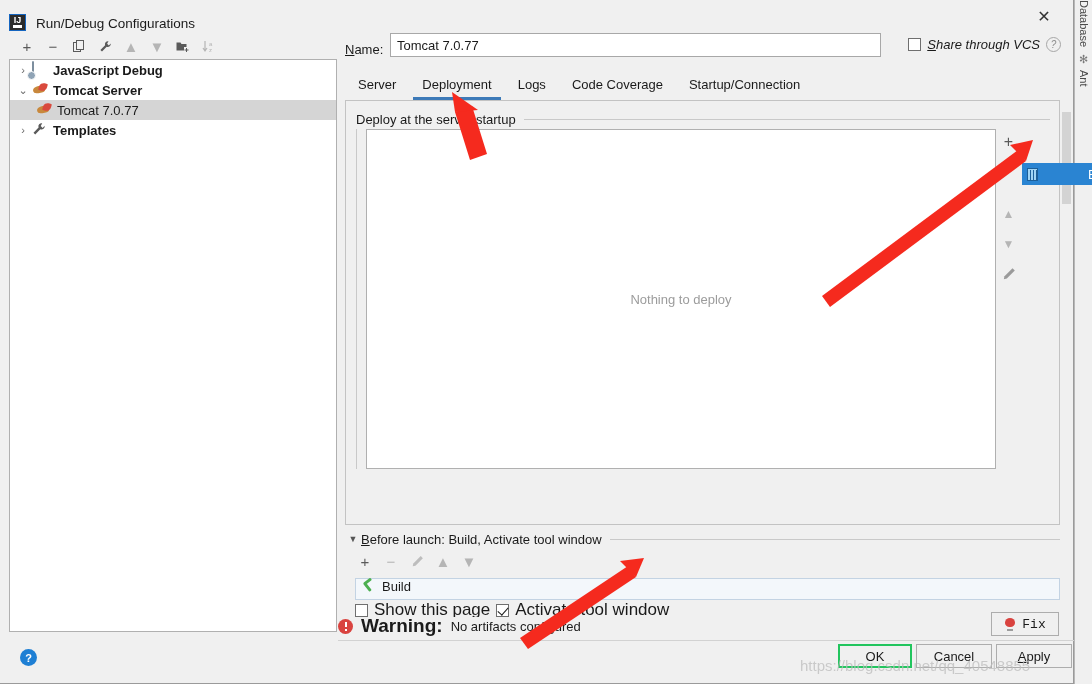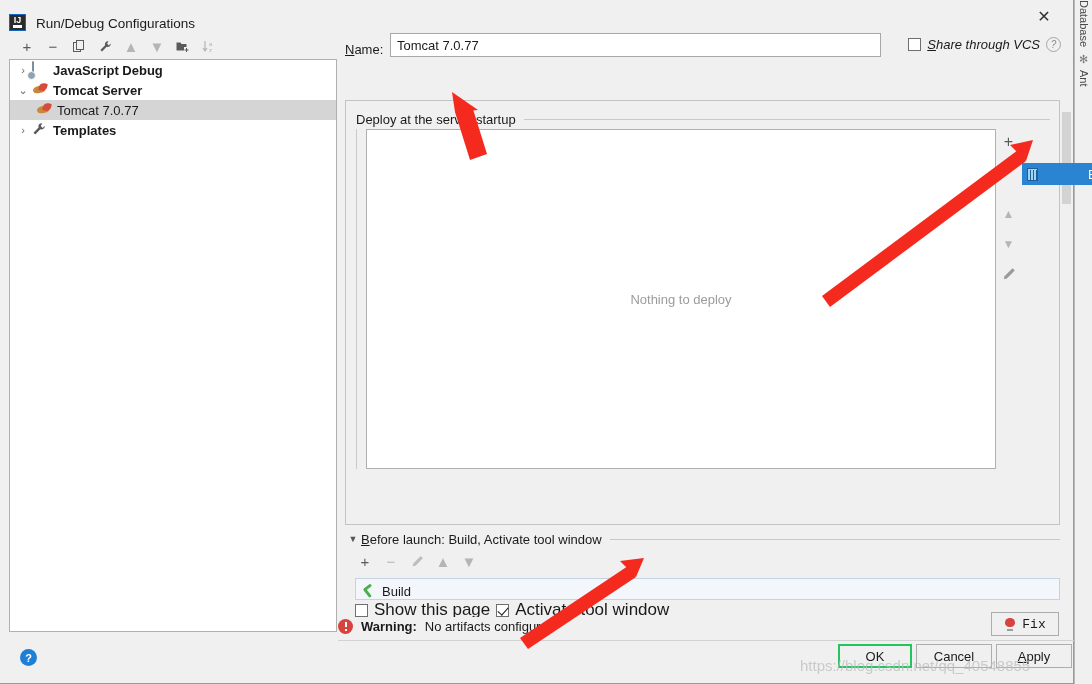--- a/index.html
+++ b/index.html
@@ -193,21 +193,21 @@
   
   .before-launch{position:absolute;left:0;top:497px;width:715px;height:105px;}
   .bl-head{display:flex;align-items:center;height:18px;}
   .bl-twisty{width:16px;text-align:center;color:#555;font-size:9px;}
   .bl-title{font-size:13px;white-space:nowrap;padding-right:8px;}
   .bl-title u{text-decoration:underline;}
   .bl-line{flex:1 1 auto;height:1px;background:#c9c9c9;}
   .bl-toolbar{display:flex;align-items:center;gap:2px;padding-left:8px;height:26px;}
   .bl-list{
     position:absolute;left:10px;top:48px;width:705px;height:22px;
-    background:#f3f7fb;border:1px solid #c3d3e3;display:flex;align-items:flex-end;
+    background:#f3f7fb;border:1px solid #c3d3e3;display:flex;align-items:flex-start;
     padding-left:6px;gap:6px;
   }
   .hammer{
     width:14px;height:14px;position:relative;flex:0 0 auto;
   }
   .hammer::before{
     content:"";position:absolute;left:1px;top:1px;width:9px;height:3px;
     background:#4caf50;transform:rotate(-38deg);border-radius:1px;
   }
   .hammer::after{
@@ -227,21 +227,21 @@
   }
   .warn-icon{
     width:15px;height:15px;border-radius:50%;background:#d9433f;position:relative;flex:0 0 auto;
   }
   .warn-icon::before{
     content:"";position:absolute;left:6.5px;top:3px;width:2px;height:5px;background:#fff;
   }
   .warn-icon::after{
     content:"";position:absolute;left:6.5px;top:10px;width:2px;height:2px;background:#fff;
   }
-  .warn-strong{font-weight:bold;font-size:13px;}
+  .warn-strong{font-weight:bold;font-size:19px;}
   .warn-text{font-size:13px;}
 
   .sep-line{
     position:absolute;left:338px;top:640px;width:736px;height:1px;background:#d2d2d2;
   }
 
   
   .btn{
     background:#f0f0f0;border:1px solid #adadad;font-size:13px;
     font-family:"Liberation Sans",sans-serif;color:#1a1a1a;
@@ -373,20 +373,27 @@
       <div class="name-row">
         <div class="name-label"><u>N</u><span>ame:</span></div>
         <input class="name-input" value="Tomcat 7.0.77" style="">
         <div class="vcs-wrap">
           <span class="cbox"></span>
           <span class="vcs-label"><u>S</u><span>hare through VCS</span></span>
           <span class="help-q">?</span>
         </div>
       </div>
 
+      <div class="tabs">
+        <div class="tab">Server</div>
+        <div class="tab active">Deployment</div>
+        <div class="tab">Logs</div>
+        <div class="tab">Code Coverage</div>
+        <div class="tab">Startup/Connection</div>
+      </div>
 
       <div class="content-card">
         <div class="group">
           <div class="group-head">
             <span class="gl">Deploy at the server startup</span>
             <span class="gline"></span>
           </div>
           <div class="group-body">
             <div class="deploy-area">
               <div class="deploy-table">

